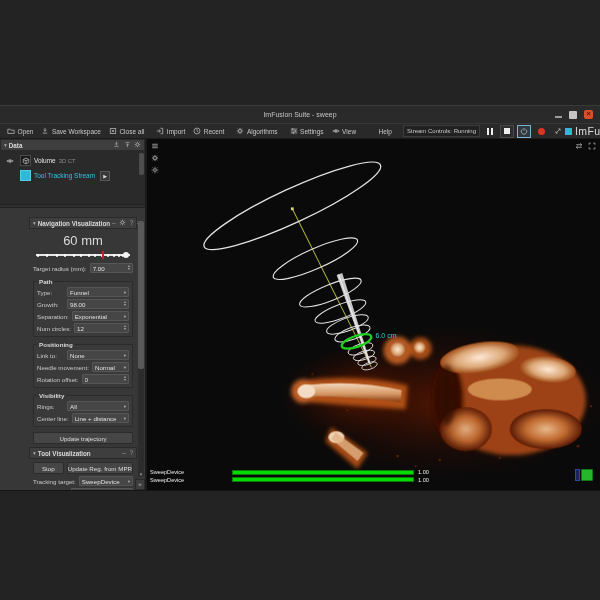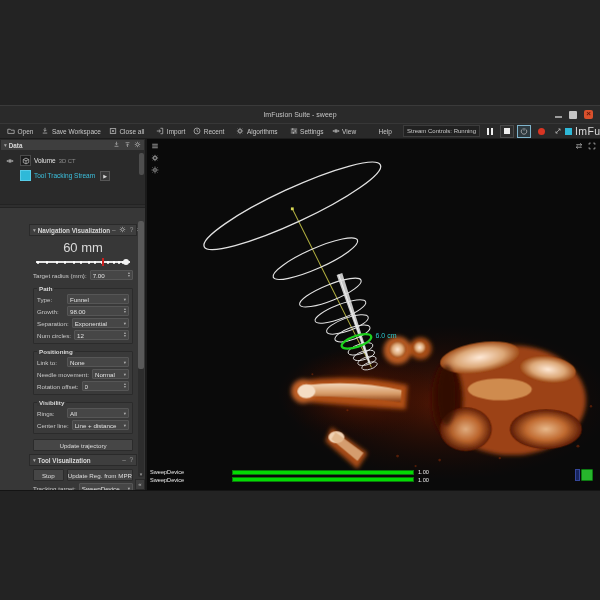--- a/index.html
+++ b/index.html
@@ -44,21 +44,21 @@
   .thumb{width:11px;height:11px;background:#1c1c1c;border:1px solid #4a4a4a;display:flex;align-items:center;justify-content:center;color:#cfcfcf;}
   .thumb .ic{width:8px;height:8px;}
   .thumb.cyan{background:#2fb9d8;border-color:#57cde8;}
   .dname{font-size:6.5px;color:#e4e4e4;white-space:nowrap;}
   .dtype{font-size:5.8px;color:#8e8e8e;white-space:nowrap;}
   .stream-name{color:#3cc0de;}
   .playbtn{width:10px;height:10px;background:#383838;border:1px solid #565656;color:#d8d8d8;font-size:5px;display:flex;align-items:center;justify-content:center;margin-left:2px;}
   .dscroll{position:absolute;right:1px;top:2px;width:5px;height:22px;background:#4e4e4e;border-radius:2px;}
   .hsplit{flex:0 0 4px;background:#2e2e2e;border-top:1px solid #232323;border-bottom:1px solid #232323;}
   .props{flex:1;position:relative;background:#373737;overflow:hidden;min-height:0;}
-  .props-inner{position:absolute;left:0;top:16px;right:8px;padding-left:29px;}
+  .props-inner{position:absolute;left:0;top:9px;right:8px;padding-left:29px;}
   .depth{font-size:13px;color:#dadada;text-align:center;padding:4px 0 2px;}
   .slider{position:relative;height:10px;margin:0 7px 2px;}
   .strack{position:absolute;left:0;right:0;top:4.2px;height:1.4px;background:#e6e6e6;}
   .stick{position:absolute;top:3.5px;width:2px;height:3px;background:#fff;border-radius:1px;}
   .smarker{position:absolute;top:1px;width:2px;height:8px;background:#cc2020;}
   .sknob{position:absolute;top:1.8px;width:6px;height:6px;border-radius:50%;background:#f2f2f2;}
   .frow{display:flex;align-items:center;height:12px;padding:0 4px;gap:3px;}
   .flabel{font-size:6.2px;color:#c9c9c9;flex:1;white-space:nowrap;}
   .fctrl{width:62px;height:10px;background:#464646;border:1px solid #565656;border-radius:1px;display:flex;align-items:center;padding:0 2px;font-size:6.2px;color:#e2e2e2;gap:1px;}
   .fctrl .val{flex:1;white-space:nowrap;overflow:hidden;}

